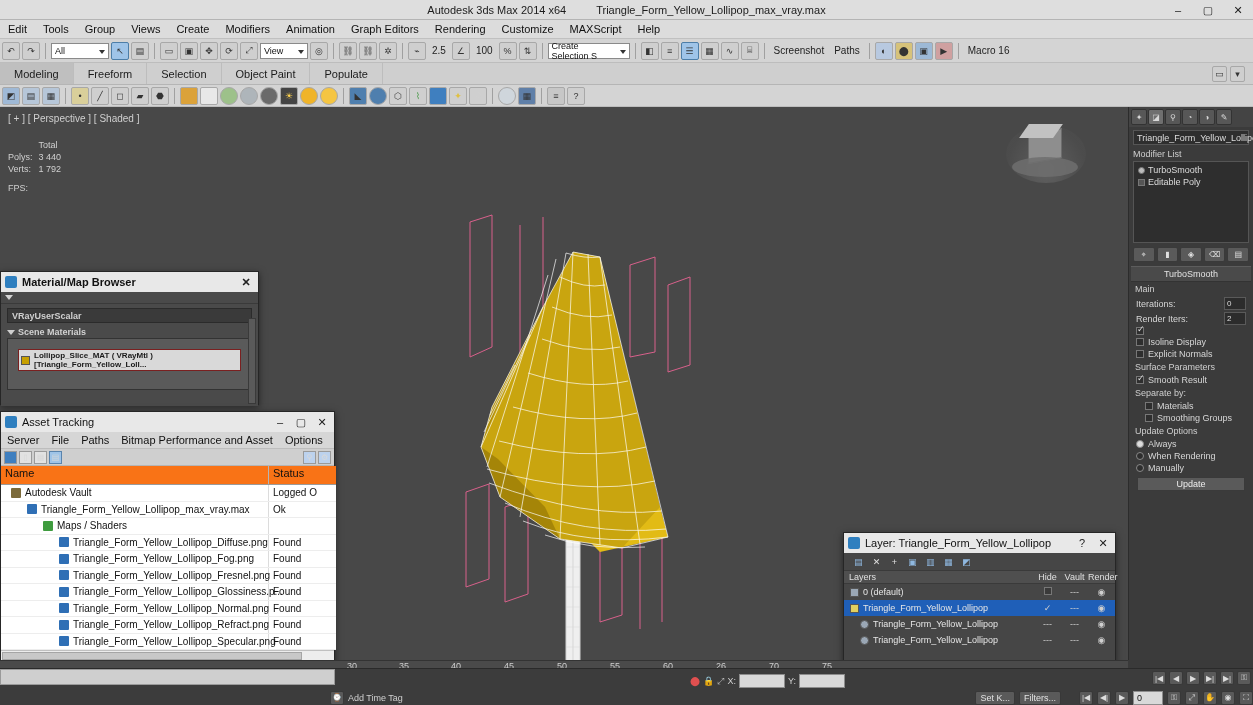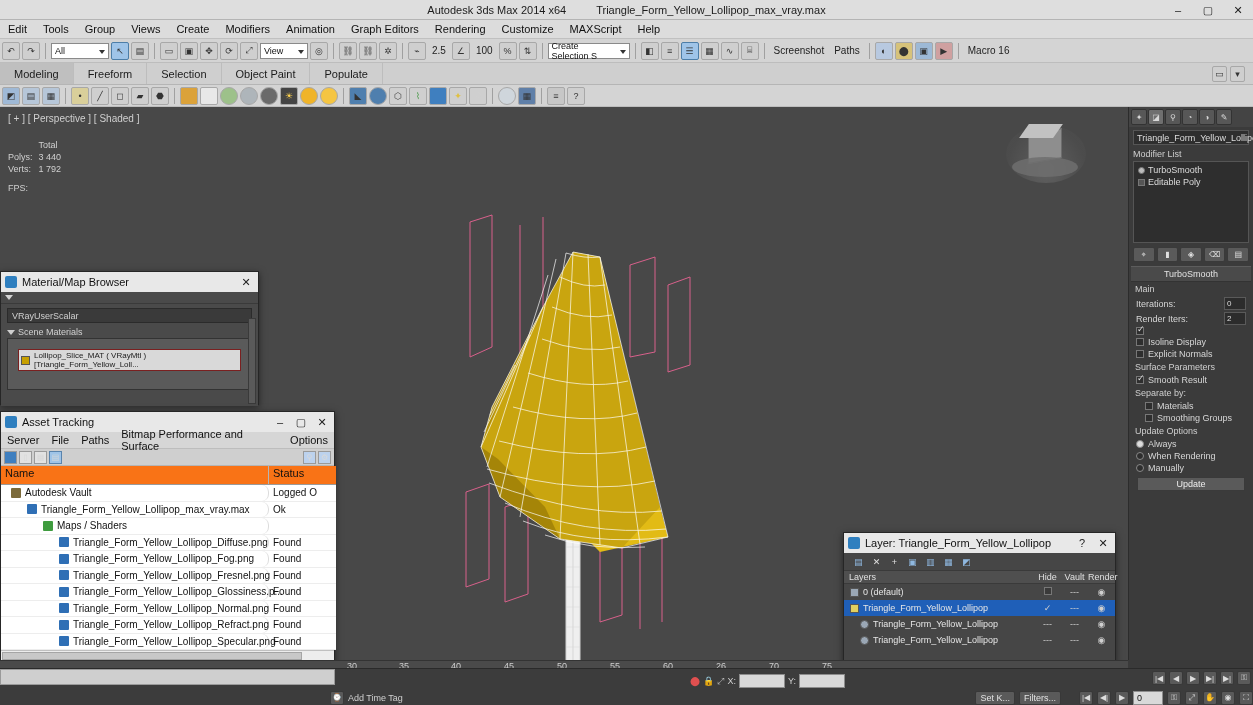--- a/index.html
+++ b/index.html
@@ -158,21 +158,21 @@
   .win-title {
     height:20px; background:#e8e8e8; color:#111; display:flex; align-items:center;
     padding:0 4px; font-size:11px; gap:5px;
   }
   .win-title .t-ico { width:12px; height:12px; background:#2f7fbf; border-radius:2px; flex:none; }
   .win-title .spacer { flex:1; }
   .win-title .wbtn { width:16px; height:16px; display:flex; align-items:center; justify-content:center;
                      font-size:11px; color:#222; }
 
   
-  #matbrowser { left:0px; top:271px; width:259px; height:134px; background:#4a4a4a; }
+  #matbrowser { left:0px; top:271px; width:259px; height:134px; background:#4a4a4a;font-weight:bold; }
   #matbrowser .mb-body { background:#4a4a4a; height:114px; position:relative; }
   .mb-toolstrip { height:12px; background:#4a4a4a; border-bottom:1px solid #3a3a3a; display:flex; align-items:center; padding-left:4px;}
   .mb-caret { width:0;height:0;border-left:4px solid transparent;border-right:4px solid transparent;border-top:5px solid #d4d4d4;}
   .mb-search {
     margin:4px 6px 2px; height:15px; background:#3a3a3a; border:1px solid #2b2b2b;
     color:#cfcfcf; font-size:9px; display:flex; align-items:center; padding:0 4px;
   }
   .mb-group { font-size:9px; color:#d2d2d2; padding:2px 6px 1px; }
   .mb-list {
     margin:0 6px; background:#5a5a5a; border:1px solid #333; height:52px; padding:10px;
@@ -193,21 +193,21 @@
                 border-bottom:1px solid #b5b5b5; }
   .at-tb { width:13px; height:13px; background:#e2e2e2; border:1px solid #9a9a9a; display:flex;
            align-items:center; justify-content:center; font-size:8px; }
   .at-tb.sel { background:#9fc4e8; border-color:#5a84ad; }
   .at-tb.blue { background:#3f7fbf; }
   .at-table { width:335px; background:#fff; color:#111; }
   .at-head { display:flex; height:19px; background:#f97316; border-bottom:1px solid #9a9a9a; font-size:11px; }
   .at-head .c1 { width:268px; padding:1px 4px; border-right:1px solid #b5b5b5; }
   .at-head .c2 { flex:1; padding:1px 4px; }
   .at-row { display:flex; height:16.5px; font-size:10px; align-items:center; border-bottom:1px solid #ededed; }
-  .at-row .c1 { width:268px; display:flex; align-items:center; gap:4px; border-right:1px solid #dcdcdc; height:100%;border-radius:7px; }
+  .at-row .c1 { width:268px; display:flex; align-items:center; gap:4px; border-right:1px solid #dcdcdc; height:100%; }
   .at-row .c2 { flex:1; padding-left:4px; color:#111; }
   .at-ico { width:10px; height:10px; border-radius:1px; flex:none; }
   .at-scroll-h { height:11px; background:#ededed; border-top:1px solid #c0c0c0; position:relative; }
   .at-scroll-h .thumb { position:absolute; left:1px; top:1px; width:300px; height:8px; background:#c8c8c8; border:1px solid #a5a5a5; }
   .at-status { height:14px; background:#d6d6d6; border-top:1px solid #bdbdbd; }
 
   
   #layerwin { left:843px; top:532px; width:273px; height:146px; background:#464646; }
   .lw-tools { height:18px; background:#464646; display:flex; align-items:center; gap:5px; padding:0 8px;
               border-bottom:1px solid #3a3a3a; }
@@ -593,21 +593,21 @@
       <span>Asset Tracking</span>
       <span class="spacer"></span>
       <span class="wbtn">–</span>
       <span class="wbtn">▢</span>
       <span class="wbtn">✕</span>
     </div>
     <div class="at-menu">
       <span>Server</span>
       <span>File</span>
       <span>Paths</span>
-      <span>Bitmap Performance and Surface</span>
+      <span>Bitmap Performance and Asset</span>
       <span>Options</span>
     </div>
     <div class="at-toolbar">
       <div class="at-tb blue"></div>
       <div class="at-tb">▯</div>
       <div class="at-tb">▦</div>
       <div class="at-tb sel">▤</div>
       <div style="flex:1"></div>
       <div class="at-tb" style="background:#bcd2ee">⚲</div>
       <div class="at-tb" style="background:#bcd2ee">⚙</div>

